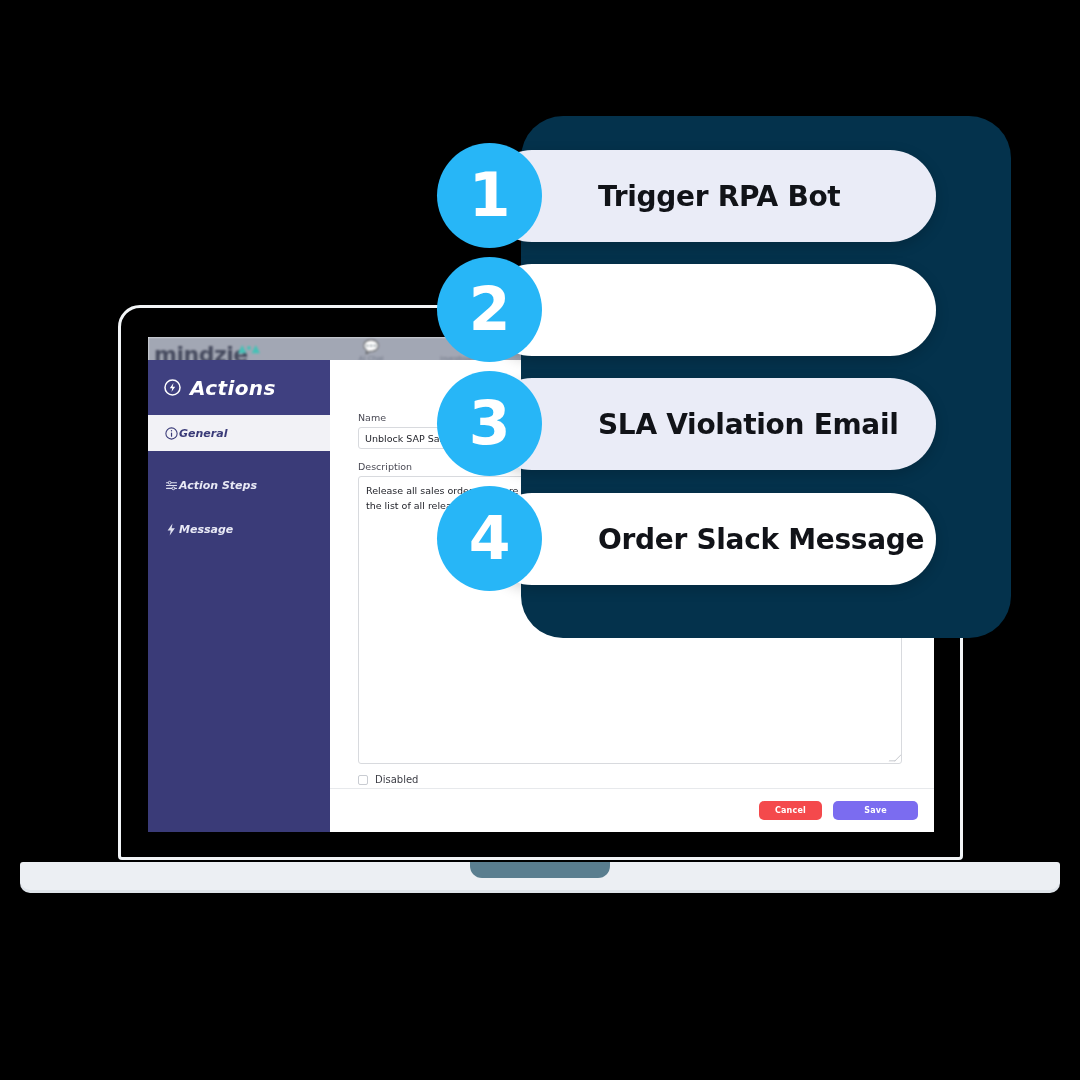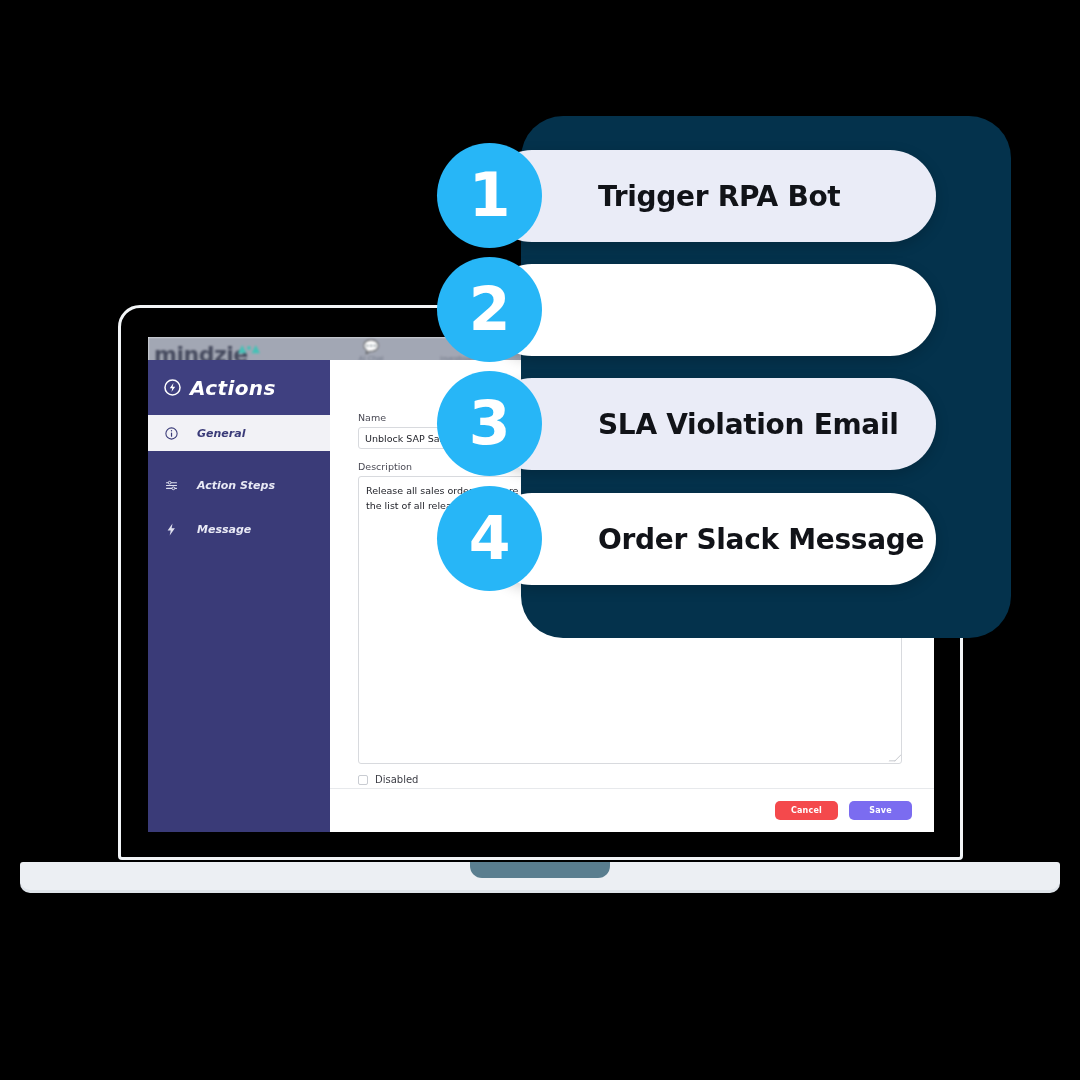--- a/index.html
+++ b/index.html
@@ -76,21 +76,21 @@
     height:55px; display:flex; align-items:center; gap:8px;
     padding-left:15px;
     background:#3f4080;
   }
   #sidebar-header .hdr-ico { width:19px; height:19px; flex:0 0 19px; }
   #sidebar-title {
     color:#fff; font-size:20px; font-weight:800; letter-spacing:.4px;
     font-family:"DejaVu Sans", sans-serif;
   }
   .side-item {
-    height:36px; display:flex; align-items:center; gap:18px;
+    height:36px; display:flex; align-items:center; gap:0;
     padding-left:16px; color:#e8e9f5; font-size:11px; font-weight:600;
     font-family:"DejaVu Sans", sans-serif;
   }
   .side-item .s-ico { width:15px; height:15px; flex:0 0 15px; opacity:.95; }
   .side-item.active {
     background:#f2f2f6; color:#3a3b78;
   }
   .side-item.active .s-ico { opacity:1; }
   .spacer-row { height:8px; }
 
@@ -130,30 +130,30 @@
   }
   #disabled-box {
     width:10px; height:10px; border:1px solid #c9ccd2; border-radius:2px; background:#fff;
   }
   #disabled-label { font-size:10px; color:#3d3e46; font-family:"DejaVu Sans", sans-serif; }
 
   #footer-bar {
     position:absolute; left:0; bottom:0; width:604px; height:44px;
     border-top:1px solid #e7e9ec; background:#fff;
     display:flex; align-items:center; justify-content:flex-end; gap:11px;
-    padding-right:22px;
+    padding-right:16px;
   }
   .btn {
     height:19px; border-radius:5px; color:#fff;
     font-size:8px; font-weight:700; letter-spacing:.2px;
     display:flex; align-items:center; justify-content:center;
     font-family:"DejaVu Sans", sans-serif;
   }
   #btn-cancel { width:63px; background:#f4494c; }
-  #btn-save   { width:63px; background:#7b6cf0; }
+  #btn-save   { width:85px; background:#7b6cf0; }
 
   
   #overlay-panel {
     position:absolute; left:521px; top:116px;
     width:490px; height:522px;
     background:#04324c;
     border-radius:42px;
   }
   .step-card {
     position:absolute; left:-35px;

